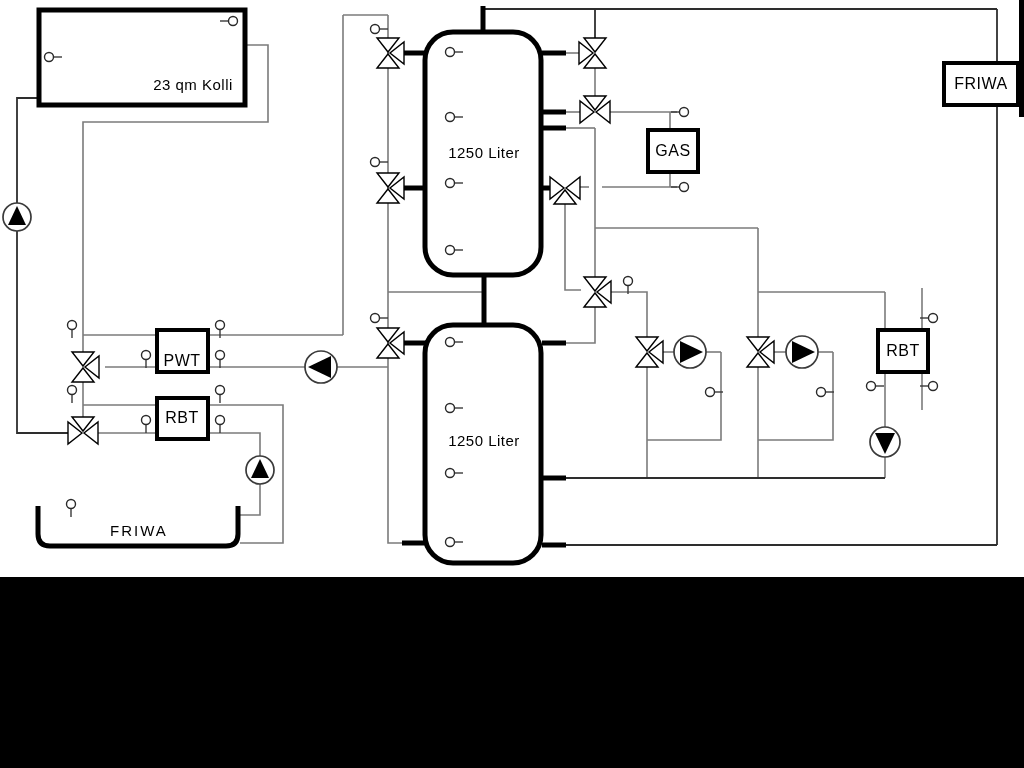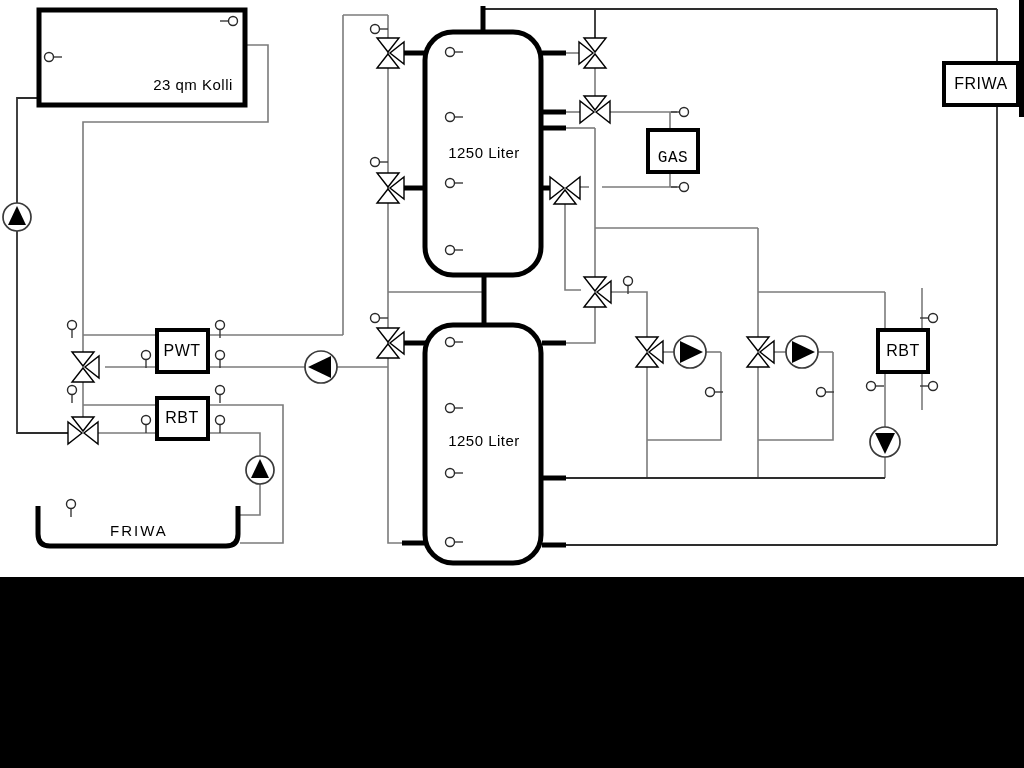--- a/index.html
+++ b/index.html
@@ -292,19 +292,19 @@
         </g>
       </g>
 
     <rect x="0" y="577" width="1024" height="191" fill="#000"></rect>
     <rect x="1019" y="0" width="5" height="117" fill="#000"></rect>
   </svg>
 
   <div class="lbl" style="left:193px;top:84px;">23 qm Kolli</div>
   <div class="lbl" style="left:484px;top:152px;">1250 Liter</div>
   <div class="lbl" style="left:484px;top:440px;">1250 Liter</div>
-  <div class="lbl lbl-box" style="left:182px;top:351px;">PWT</div>
+  <div class="lbl lbl-box" style="left:182px;top:361px;">PWT</div>
   <div class="lbl lbl-box" style="left:182px;top:418px;">RBT</div>
-  <div class="lbl lbl-box" style="left:673px;top:158px;font-family:Liberation Mono, monospace;">GAS</div>
+  <div class="lbl lbl-box" style="left:673px;top:151px;">GAS</div>
   <div class="lbl lbl-box" style="left:981px;top:84px;">FRIWA</div>
   <div class="lbl lbl-box" style="left:903px;top:351px;">RBT</div>
   <div class="lbl lbl-pool" style="left:139px;top:530px;">FRIWA</div>
 </div>
 
 </body></html>

